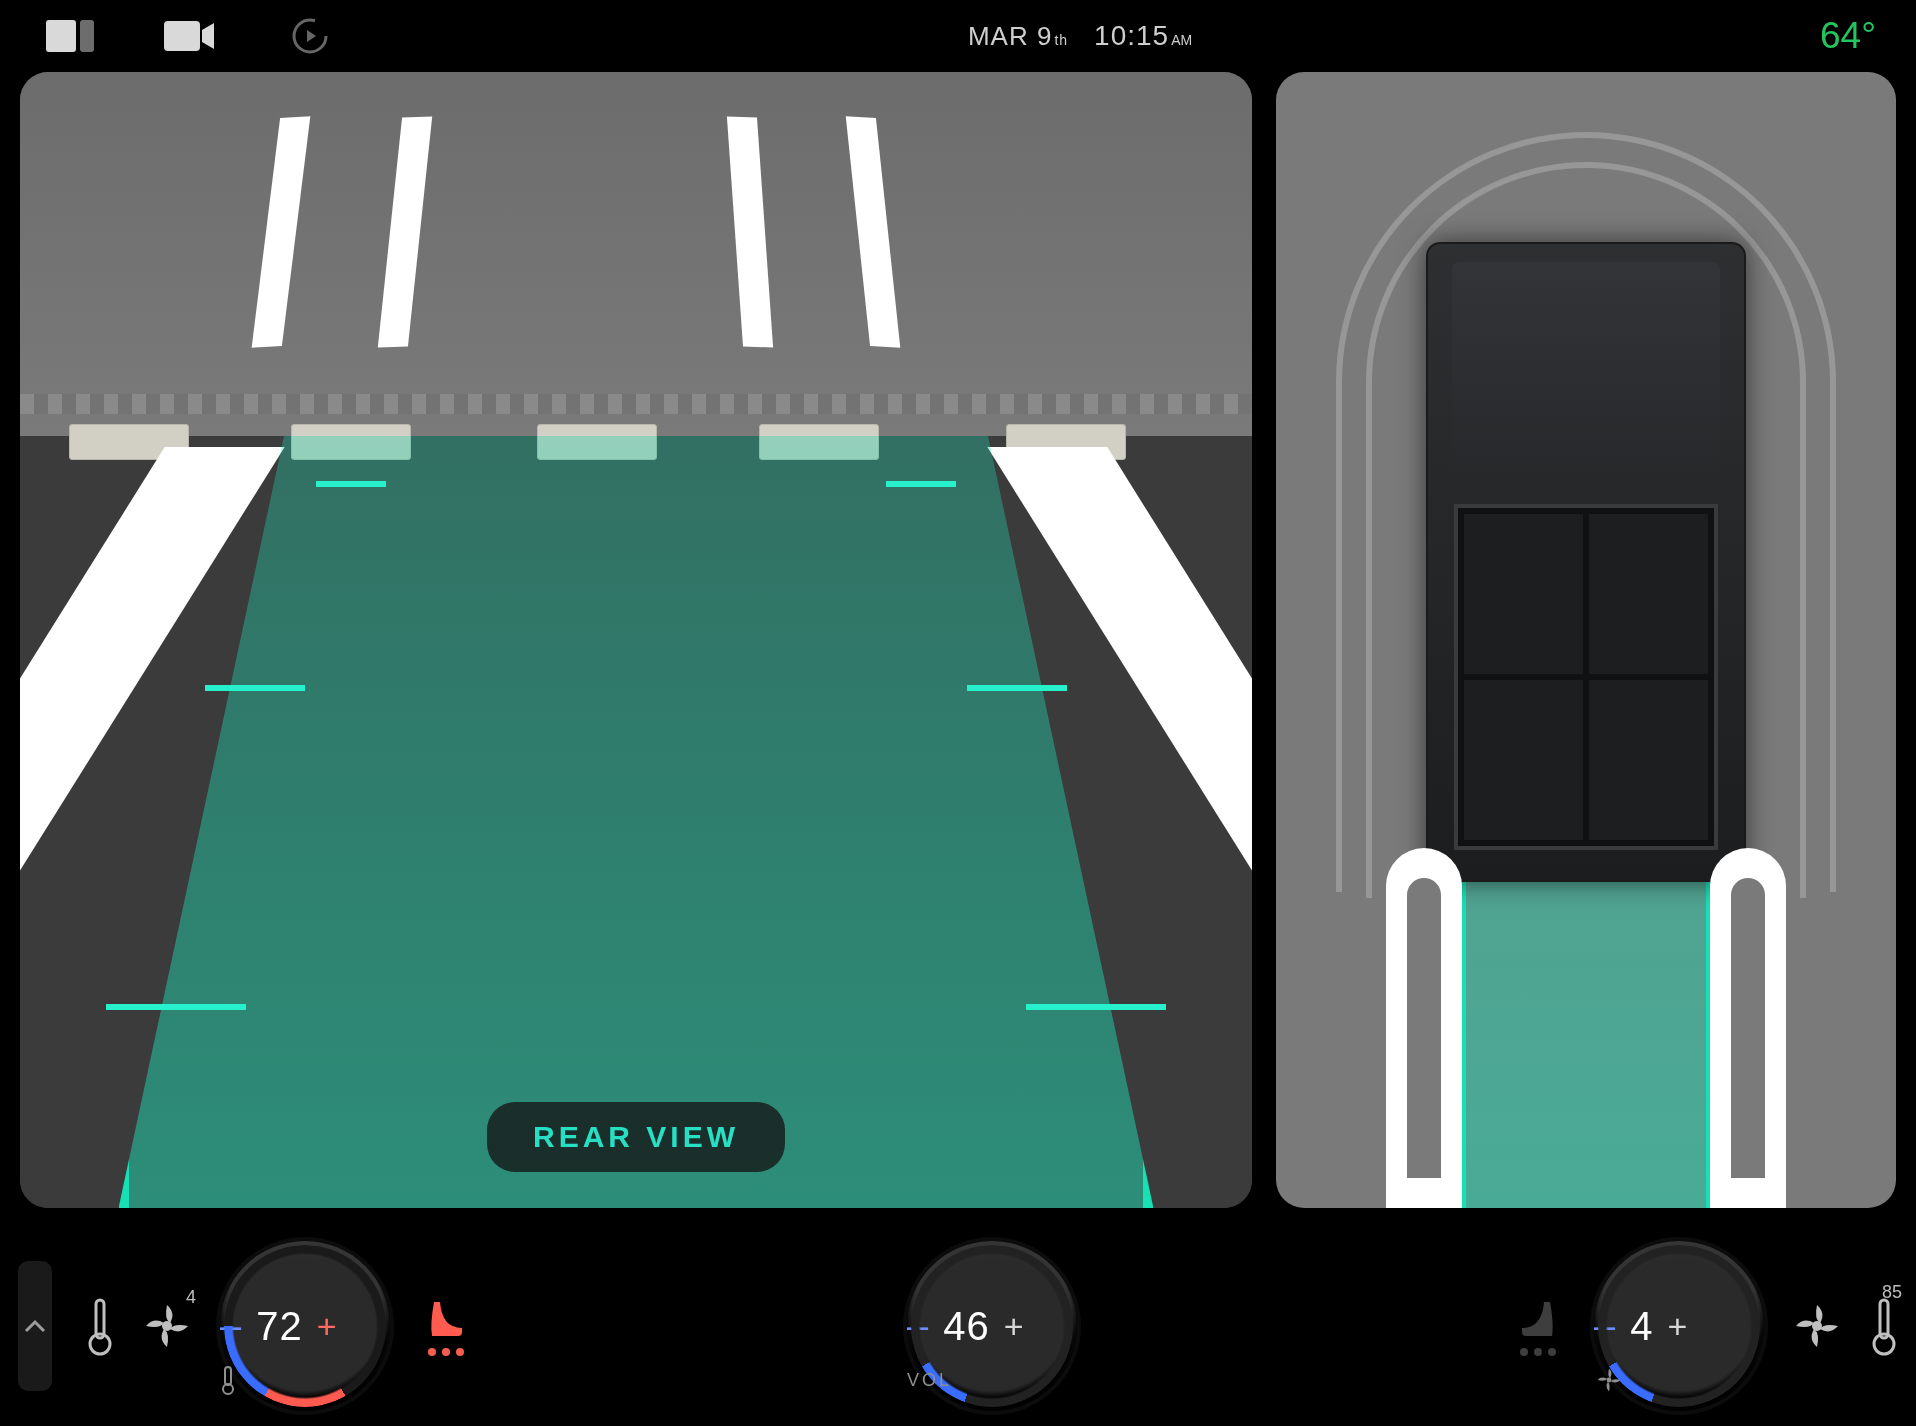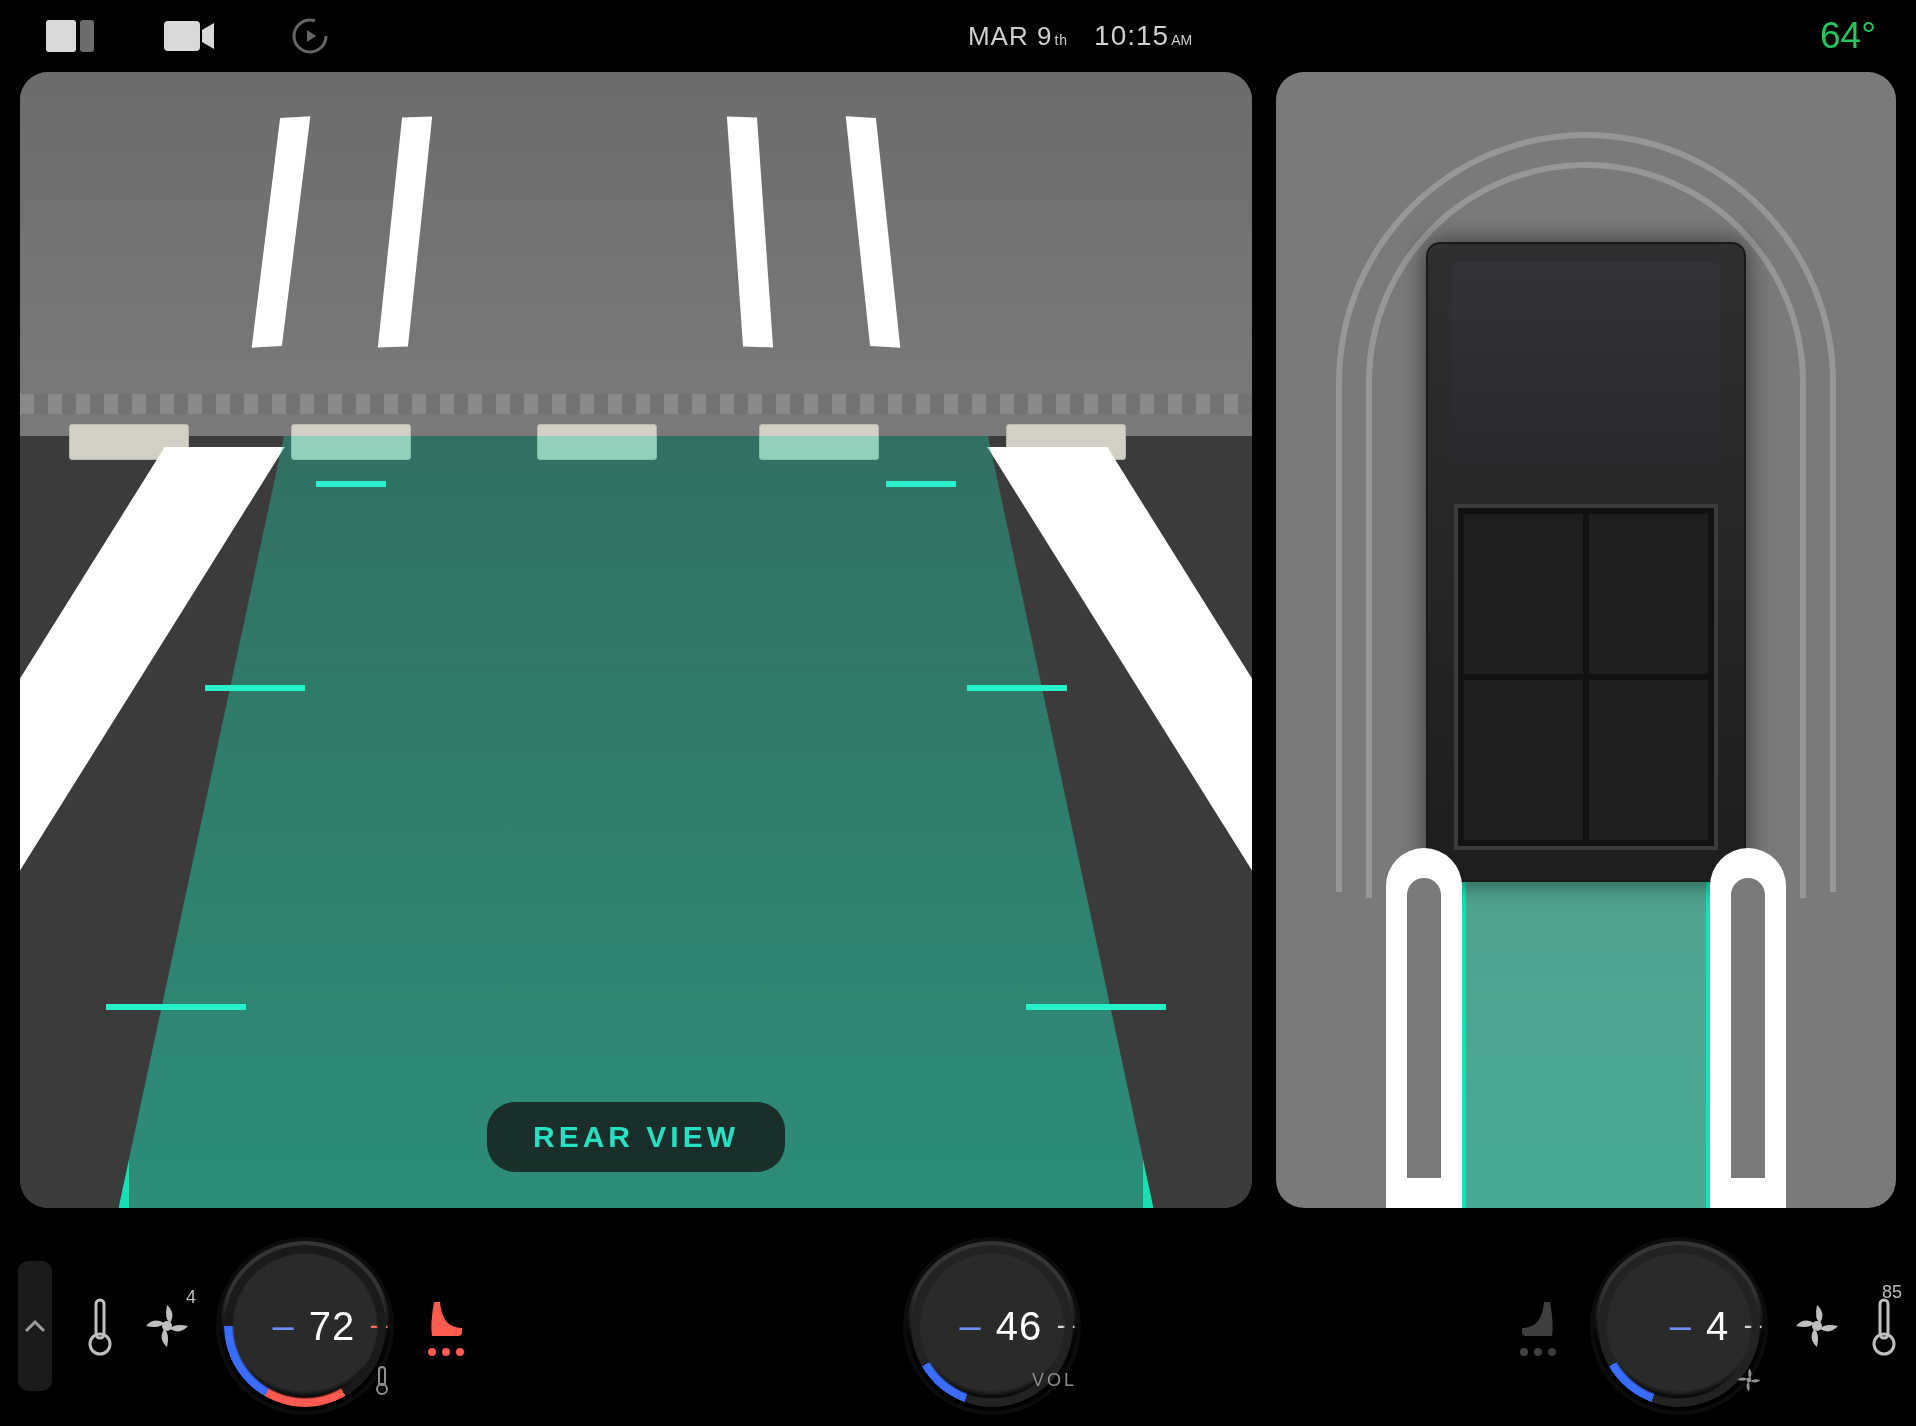--- a/index.html
+++ b/index.html
@@ -198,21 +198,21 @@
 .stack {
   position:relative;
   display:flex; flex-direction:column; align-items:center;
   color:#b0b0b0;
 }
 .stack .sup { position:absolute; top:-14px; right:-4px; font-size:18px; color:#bdbdbd; }
 .dial {
   width:170px; height:170px;
   border-radius:50%;
   position:relative;
-  display:flex; align-items:center; justify-content:flex-end;
+  display:flex; align-items:center; justify-content:flex-start;
   background:radial-gradient(circle at 50% 42%, #2a2a2a 0 60%, #000 66%);
   box-shadow:0 0 0 4px #0c0c0c, inset 0 8px 14px rgba(255,255,255,0.07);
 }
 .dial .ring {
   position:absolute; inset:4px; border-radius:50%;
   background:conic-gradient(from 210deg, #3a6cff 0 60deg, #1a1a1a 60deg 300deg, #ff5a4f 300deg 360deg);
   -webkit-mask:radial-gradient(circle, transparent 62%, #000 64%);
   mask:radial-gradient(circle, transparent 62%, #000 64%);
 }
 .dial .ring.mono{

